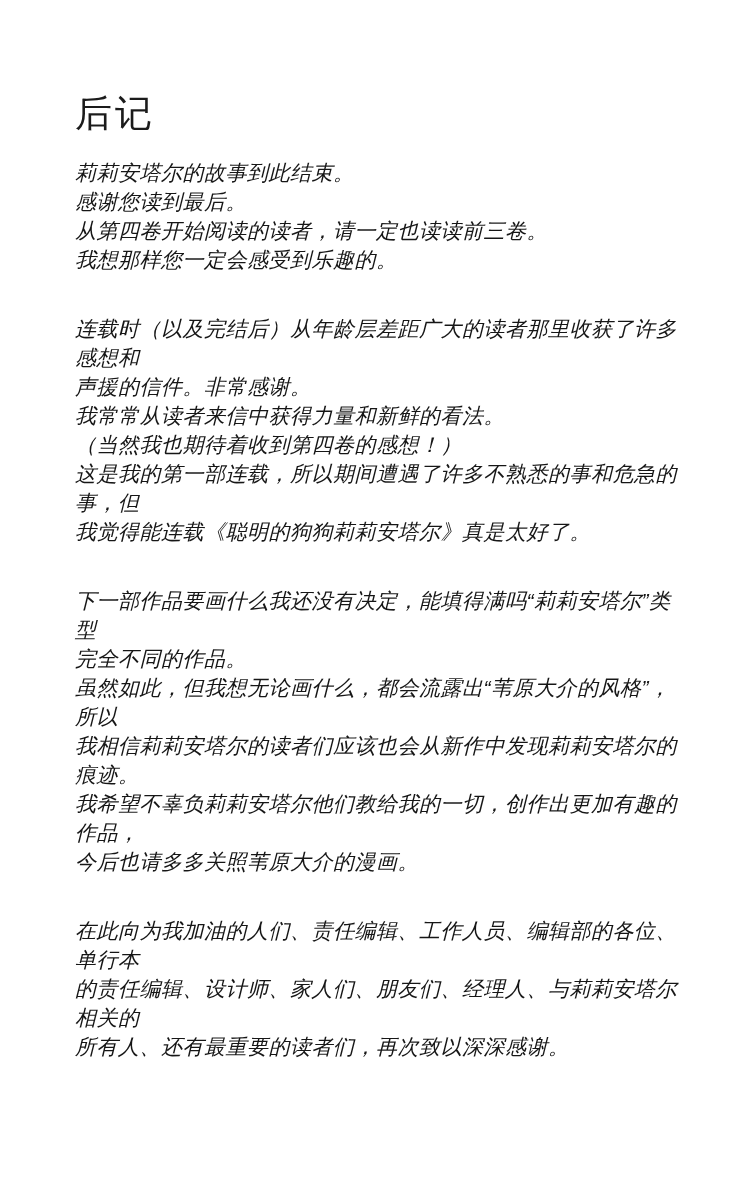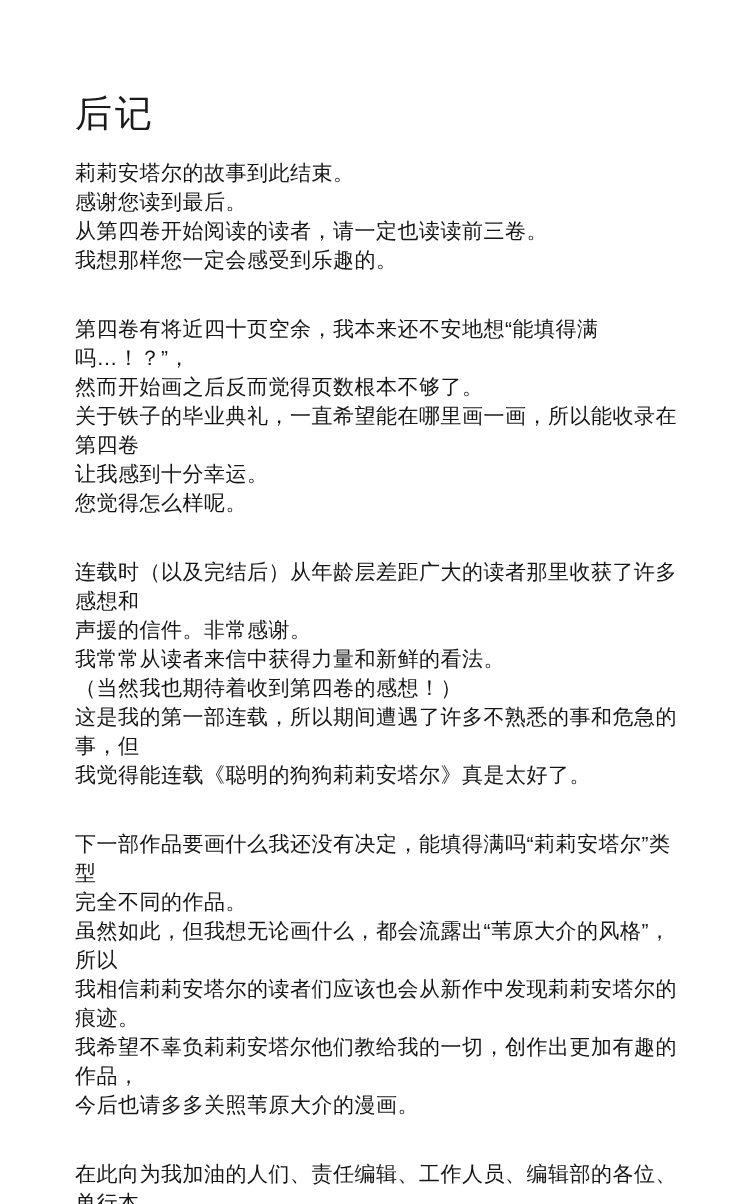--- a/index.html
+++ b/index.html
@@ -29,38 +29,34 @@
     margin: 0 0 26px 0;
     color: #1b1b1b;
   }
   .para {
     font-size: 21px;
     line-height: 29px;
     margin: 0 0 40px 0;
     white-space: pre-line;
     letter-spacing: 0.5px;
     color: #161616;
+    font-style: italic;
   }
 </style>
 </head>
 <body>
 
 <div class="page">
   <h1 class="page-title">后记</h1>
 
   <p class="para">莉莉安塔尔的故事到此结束。
 感谢您读到最后。
 从第四卷开始阅读的读者，请一定也读读前三卷。
 我想那样您一定会感受到乐趣的。</p>
 
-  <p class="para">第四卷有将近四十页空余，我本来还不安地想“能填得满吗…！？”，
-然而开始画之后反而觉得页数根本不够了。
-关于铁子的毕业典礼，一直希望能在哪里画一画，所以能收录在第四卷
-让我感到十分幸运。
-您觉得怎么样呢。</p>
 
   <p class="para">连载时（以及完结后）从年龄层差距广大的读者那里收获了许多感想和
 声援的信件。非常感谢。
 我常常从读者来信中获得力量和新鲜的看法。
 （当然我也期待着收到第四卷的感想！）
 这是我的第一部连载，所以期间遭遇了许多不熟悉的事和危急的事，但
 我觉得能连载《聪明的狗狗莉莉安塔尔》真是太好了。</p>
 
   <p class="para">下一部作品要画什么我还没有决定，能填得满吗“莉莉安塔尔”类型
 完全不同的作品。

